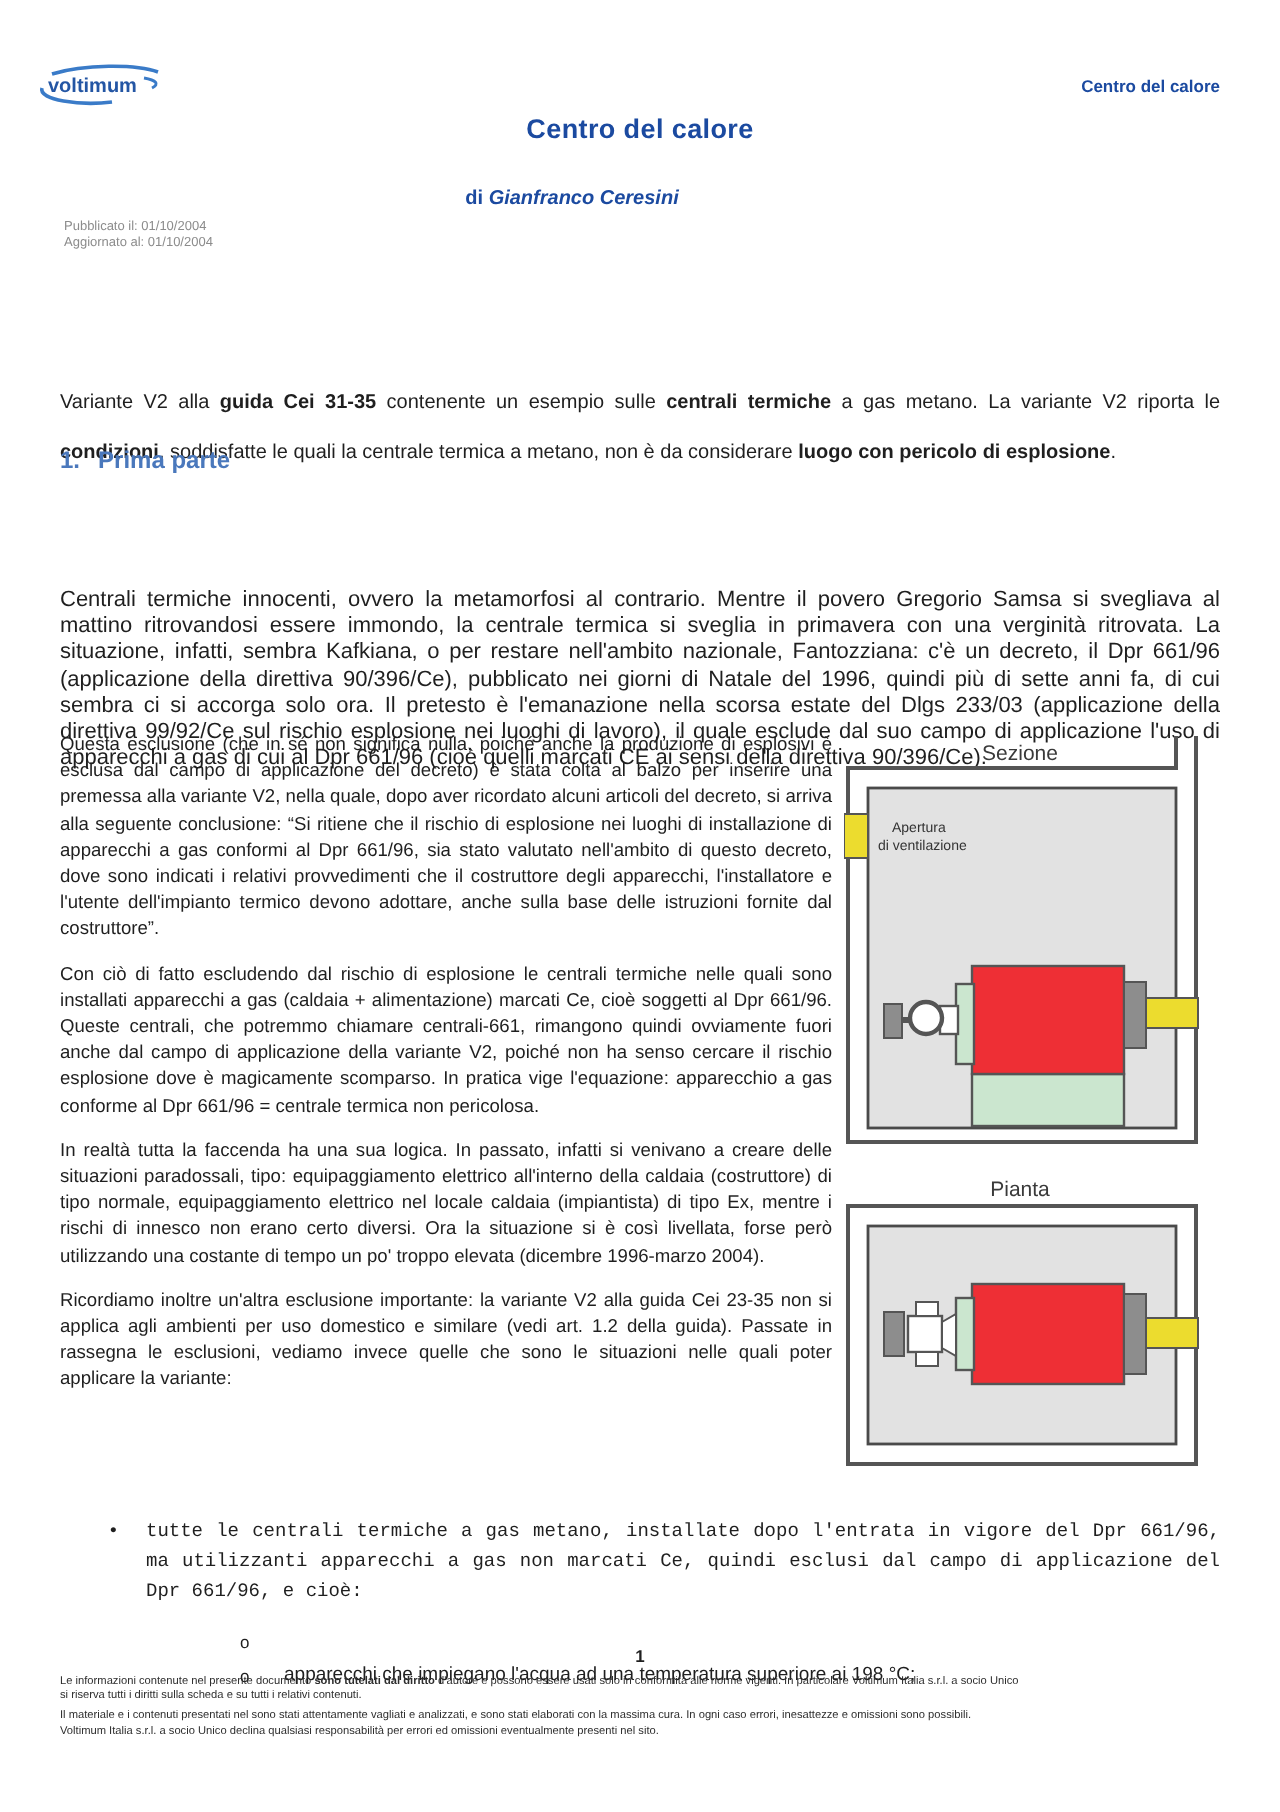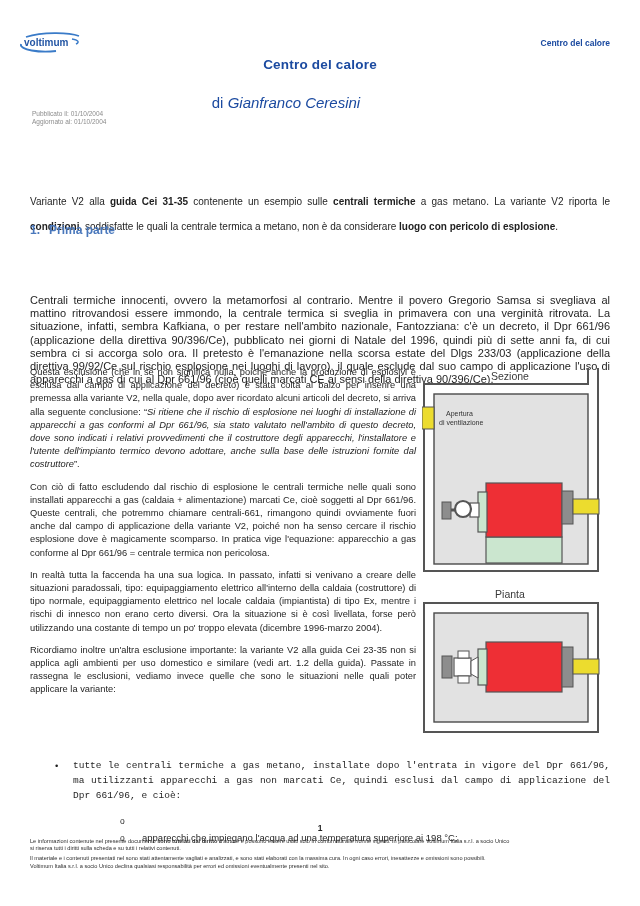--- a/index.html
+++ b/index.html
@@ -4,36 +4,36 @@
 <style>
   html,body { margin:0; padding:0; background:#ffffff; }
   .page {
     position:relative; width:640px; height:906px; background:#ffffff;
     font-family:"Liberation Sans", sans-serif; color:#1f1f1f; overflow:hidden;
   }
   
   .logo { position:absolute; left:16px; top:30px; }
   .runhead { position:absolute; right:30px; top:38px; font-size:8.5px; font-weight:bold; color:#1b4aa0; }
   .title { position:absolute; left:0; top:57px; width:640px; text-align:center; font-size:13.5px; font-weight:bold; color:#1b4aa0; letter-spacing:.2px; }
-  .byline { position:absolute; left:0; top:94px; width:572px; text-align:center; font-size:15px; font-weight:normal; color:#1b4aa0; }
+  .byline { position:absolute; left:0; top:94px; width:572px; text-align:center; font-size:10px; font-weight:bold; color:#1b4aa0; }
   .byline .author { font-style:italic; }
   .dates { position:absolute; left:32px; top:110px; font-size:6.5px; line-height:8px; color:#8c8c8c; }
   
   .p-intro { position:absolute; left:30px; top:145px; width:580px; font-size:10px; line-height:25px; text-align:justify;margin-top:44px; }
   .p-intro b { font-weight:bold; }
   
   .h-section { position:absolute; left:30px; top:223px; font-size:12px; font-weight:bold; color:#4a78bc; }
   .h-section .num { margin-right:9px; }
   
   .p-wide { position:absolute; left:30px; top:263px; width:580px; font-size:11px; line-height:13.2px; text-align:justify;margin-top:31px; }
   
   .columns { position:absolute; left:30px; top:366px; width:580px; display:flex; }
   .col-text { width:392px; padding-right:6px; box-sizing:border-box; }
   .col-text p { margin:0 0 9px 0; font-size:9.3px; line-height:13.2px; text-align:justify; }
-  .col-text .q { font-style:italic; }
+  .col-text .q { }
   .col-fig { width:188px;text-decoration:underline; }
   .fig { display:block; }
   .fig2 { margin-top:12px; }
   
   .bullets { position:absolute; left:30px; top:758px; width:580px; font-size:9.5px; }
   .bullet-row { display:flex; line-height:15px; }
   .bullet-row .marker { margin-left:25px; width:18px; flex:none; }
   .bullet-row .btext { flex:1; text-align:justify;font-family:Liberation Mono, monospace; }
   .sub-row { display:flex; line-height:14px; margin-top:3px; }
   .sub-row .marker { margin-left:90px; width:22px; flex:none; font-size:8.5px; }

